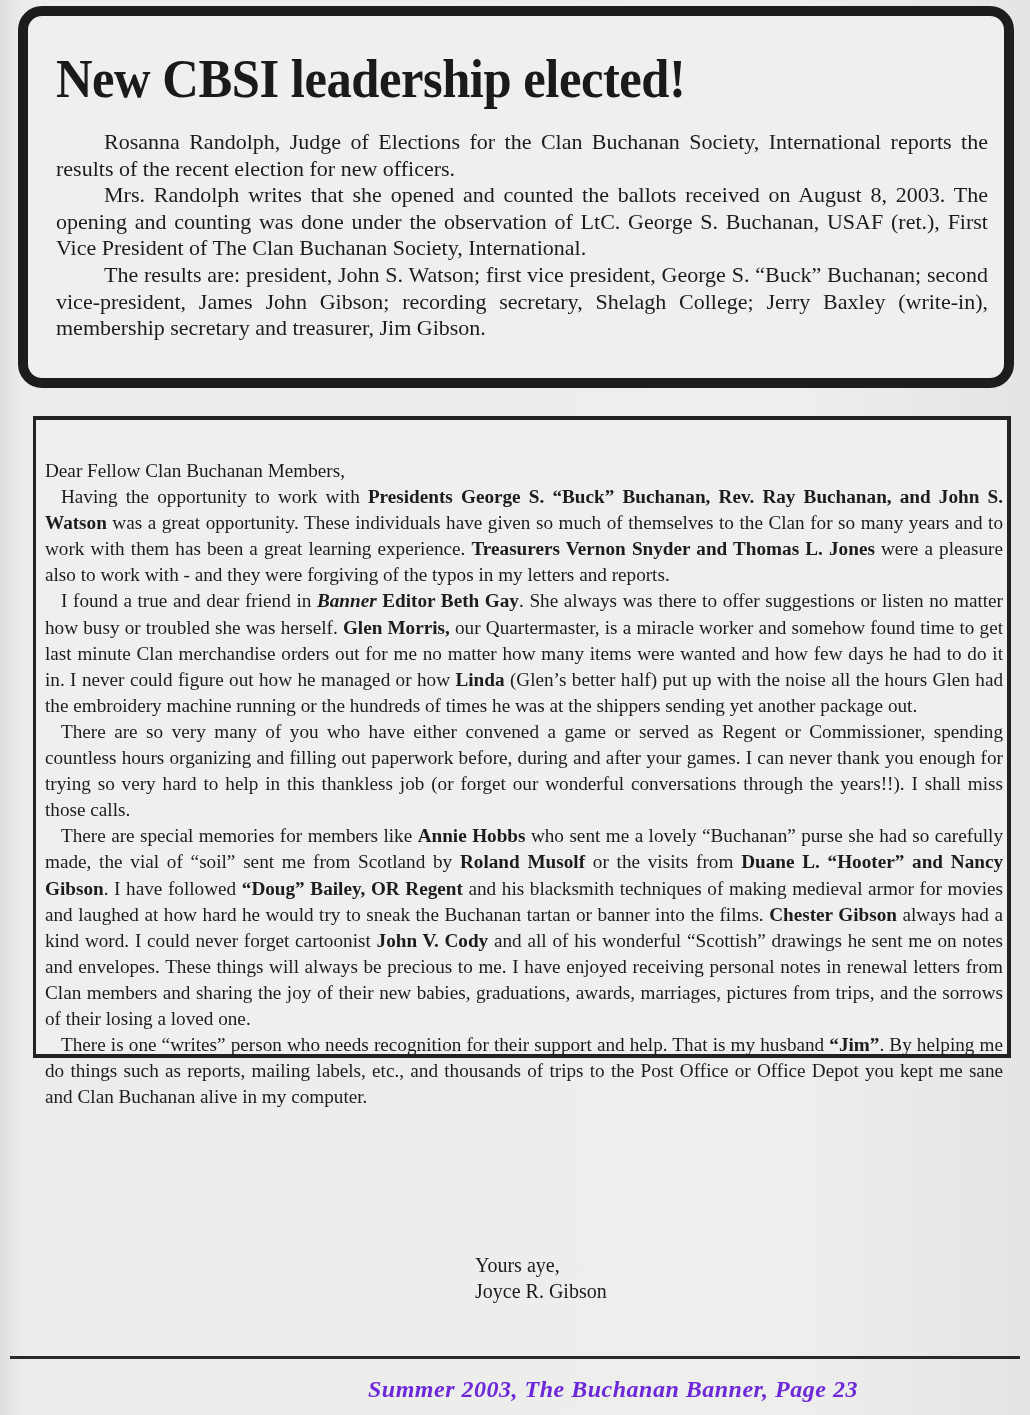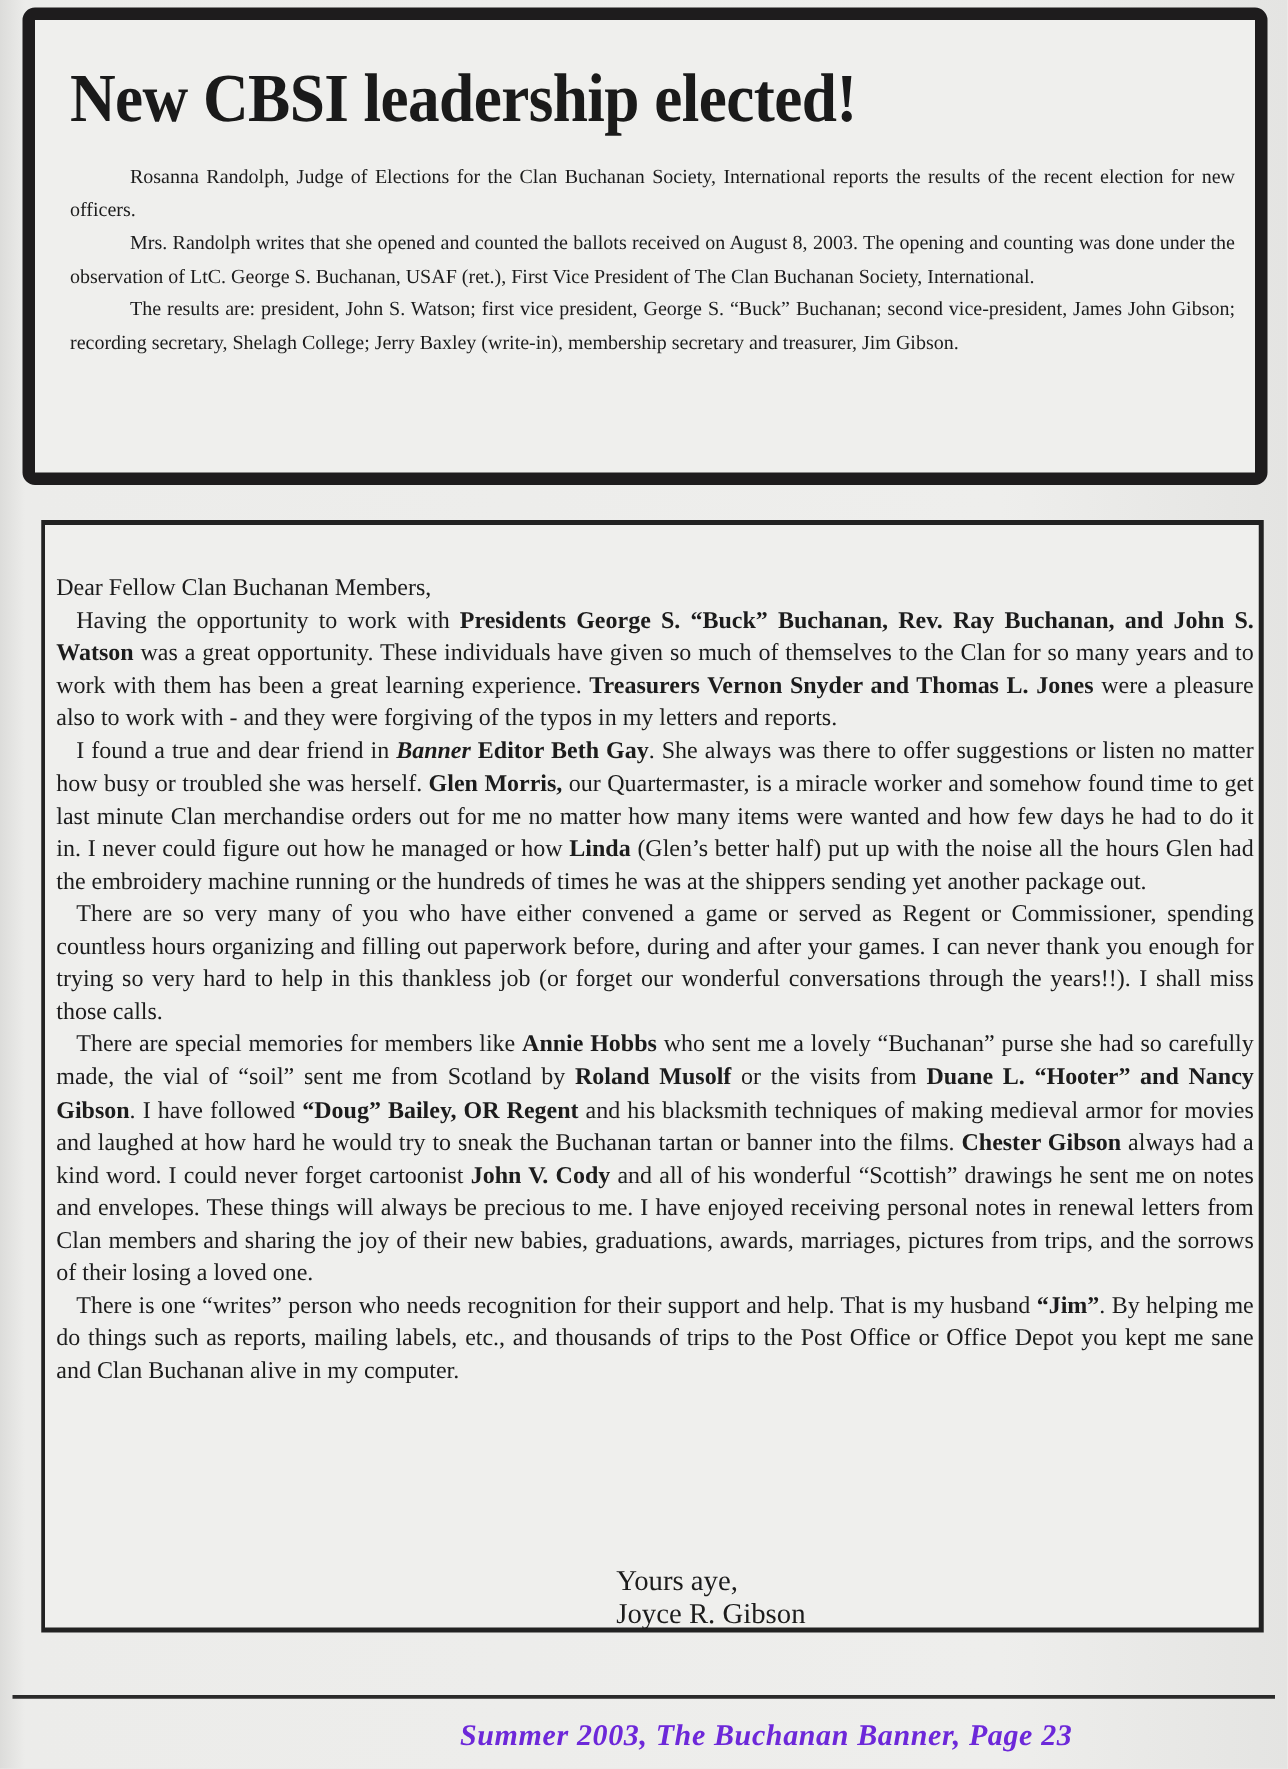--- a/index.html
+++ b/index.html
@@ -10,52 +10,52 @@
     color: #1c1c1c;
     position: relative;
   }
   .page-bg {
     position: absolute; left: 0; top: 0; width: 1030px; height: 1415px;
     background: linear-gradient(90deg, #dcdcda 0px, #ececea 20px, #eeeeec 800px, #e4e4e2 1030px);
   }
   
   .news-box {
     position: absolute; left: 18px; top: 6px; width: 976px; height: 362px;
-    border: 10px solid #1e1c1d; border-radius: 10px;
+    border: 10px solid #1e1c1d; border-radius: 24px;
     background: #efefed;
   }
   .headline {
     position: absolute; left: 28px; top: 35px; margin: 0;
     font-family: "Liberation Serif", serif; font-weight: bold;
     font-size: 55px; letter-spacing: -0.5px; line-height: 1;
     transform: scaleX(0.92); transform-origin: left top;
     color: #1a1a1a;
   }
   .news-body {
     position: absolute; left: 28px; top: 113px; width: 932px;
-    font-size: 16px; line-height: 26.6px; text-align: justify;
+    font-size: 22px; line-height: 26.6px; text-align: justify;
   }
   .news-body p { margin: 0; text-indent: 48px; }
 
   
   .letter-box {
-    position: absolute; left: 33px; top: 416px; width: 978px; height: 890px;
+    position: absolute; left: 33px; top: 416px; width: 978px; height: 642px;
     border: 4px solid #222; border-left-width: 3px; background: #efefed;
     box-sizing: border-box;
   }
   .letter-body {
     position: absolute; left: 9px; top: 38px; width: 958px;
     font-size: 19.2px; line-height: 26.1px; text-align: justify;
   }
   .letter-body p { margin: 0; text-indent: 16px; }
   .letter-body p.salutation { text-indent: 0; }
   .letter-body b { font-weight: bold; }
   .closing {
-    position: absolute; left: 457px; top: 832px;
-    font-size: 23px; line-height: 26px;
+    position: absolute; left: 439px; top: 832px;
+    font-size: 20px; line-height: 26px;
   }
   .closing div { margin-left: 0; }
 
   .rule {
     position: absolute; left: 10px; top: 1356px; width: 1010px; height: 3px;
     background: #2a2a2a;
   }
   .footer {
     position: absolute; left: 368px; top: 1376px;
     font-family: "Liberation Serif", serif; font-style: italic; font-weight: bold;

